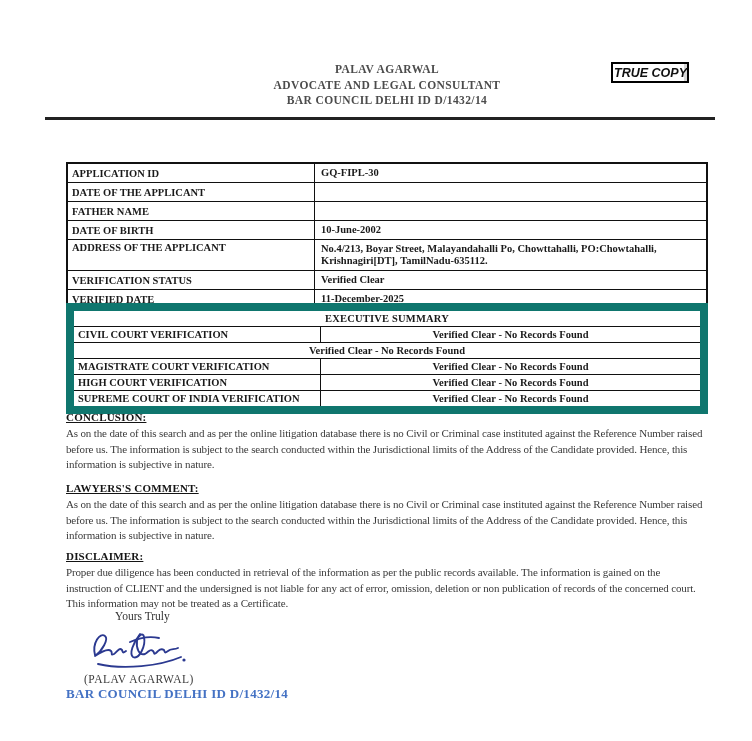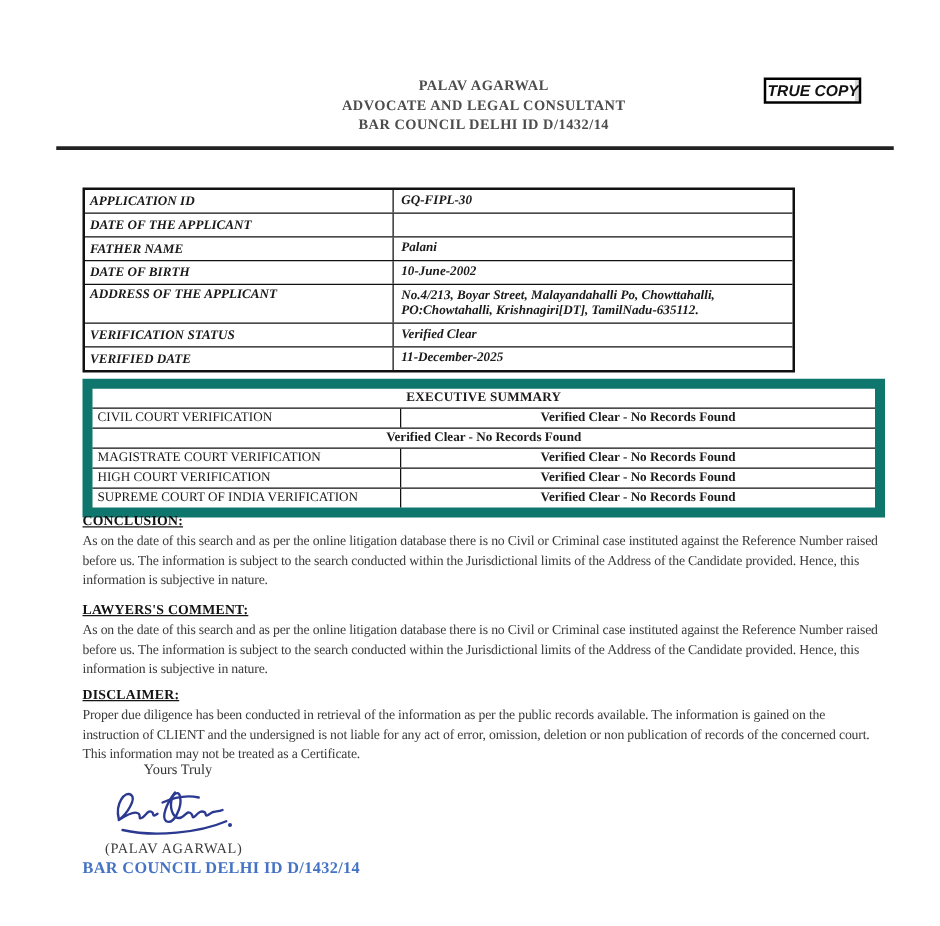--- a/index.html
+++ b/index.html
@@ -18,39 +18,39 @@
     border:2px solid #000;background:#fff;display:flex;align-items:center;justify-content:flex-end;
     font-family:"Liberation Sans", sans-serif;font-weight:bold;font-style:italic;
     font-size:12.5px;color:#111;box-shadow:inset -3px 0 0 #d8d8d8;
   }
   .rule{position:absolute;left:45px;top:117px;width:670px;height:3px;background:#222;}
   .report-title{
     position:absolute;left:0;top:128px;width:718px;text-align:center;
     font-weight:bold;font-size:11.5px;text-decoration:underline;letter-spacing:.3px;
   }
   
-  .kv-table{position:absolute;left:66px;top:150px;width:570px;border:2px solid #111;box-sizing:border-box;font-style:italic;}
+  .kv-table{position:absolute;left:66px;top:162px;width:642px;border:2px solid #111;box-sizing:border-box;}
   .kv-row{display:flex;border-top:1.5px solid #111;height:18px;}
   .kv-row:first-child{border-top:none;}
   .kv-row.tall{height:30px;}
   .kv-label{
     width:238px;border-right:1.5px solid #111;padding:0 4px;
     display:flex;align-items:center;font-weight:bold;font-size:10.5px;flex:none;
   }
   .kv-value{flex:1;padding:0 6px;display:flex;align-items:center;font-weight:bold;font-size:10.5px;line-height:12.5px;}
   
   .exec-table{position:absolute;left:66px;top:303px;width:642px;border:8px solid #0f766e;box-sizing:border-box;}
   .exec-header{
     height:15px;display:flex;align-items:center;justify-content:center;
     font-weight:bold;font-size:10.5px;letter-spacing:.2px;
   }
   .exec-row{display:flex;border-top:1.5px solid #111;height:15px;}
   .exec-label{
     width:238px;border-right:1.5px solid #111;padding:0 4px;flex:none;
-    display:flex;align-items:center;font-weight:normal;font-size:10.5px;
+    display:flex;align-items:center;font-weight:bold;font-size:10.5px;
   }
   .exec-value{flex:1;display:flex;align-items:center;justify-content:center;font-weight:bold;font-size:10.5px;}
   
   .section{position:absolute;left:66px;width:642px;}
   .section h3{
     margin:0;font-size:11px;font-weight:bold;text-decoration:underline;
     letter-spacing:.2px;color:#141414;
   }
   .section p{
     margin:3px 0 0;font-size:11px;line-height:15.5px;color:#3a3a3a;
@@ -89,21 +89,20 @@
   <div class="kv-table">
     <div class="kv-row">
       <div class="kv-label">APPLICATION ID</div>
       <div class="kv-value">GQ-FIPL-30</div>
     </div>
     <div class="kv-row">
       <div class="kv-label">DATE OF THE APPLICANT</div>
     </div>
     <div class="kv-row">
       <div class="kv-label">FATHER NAME</div>
-      <div class="kv-value">Palani</div>
     </div>
     <div class="kv-row">
       <div class="kv-label">DATE OF BIRTH</div>
       <div class="kv-value">10-June-2002</div>
     </div>
     <div class="kv-row tall">
       <div class="kv-label" style="align-items:flex-start;padding-top:2px;">ADDRESS OF THE APPLICANT</div>
       <div class="kv-value">No.4/213, Boyar Street, Malayandahalli Po, Chowttahalli, PO:Chowtahalli, Krishnagiri[DT], TamilNadu-635112.</div>
     </div>
     <div class="kv-row">

